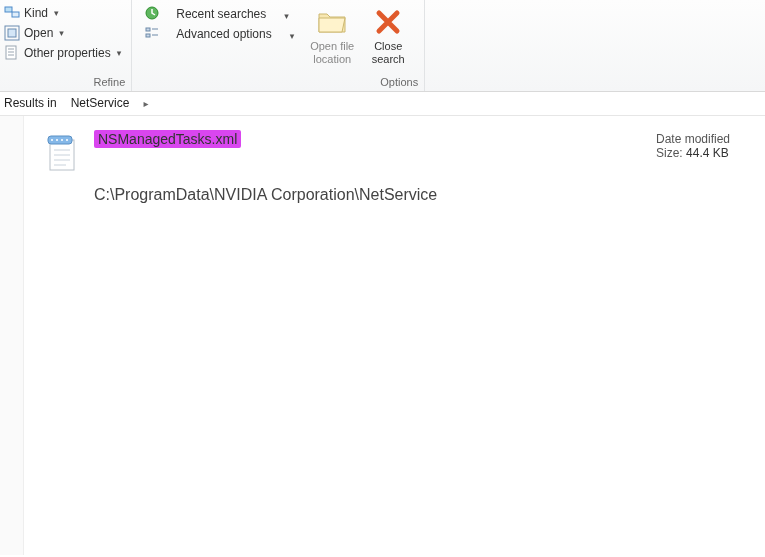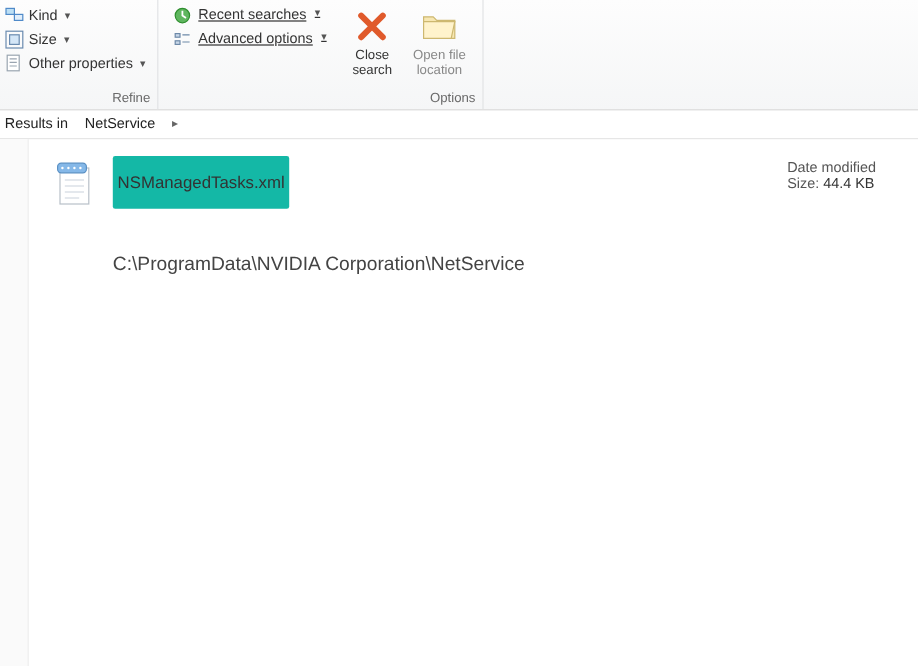--- a/index.html
+++ b/index.html
@@ -52,21 +52,21 @@
   .refine-list { display:flex; flex-direction:column; gap:2px; padding-top:2px;text-align:center; }
   .refine-item {
     display:flex; align-items:center; gap:4px;
     padding:1px 4px; cursor:default;
   }
   .refine-item .mini-icon { display:inline-flex; width:16px; height:16px; align-items:center; justify-content:center; }
   .refine-item .drop { font-size:9px; color:#555; margin-left:2px; }
 
   
   .options-list { display:flex; flex-direction:column; gap:2px; padding:2px 6px 0 2px; }
-  .opt-item { display:flex; align-items:flex-start; gap:5px; padding:1px 4px; cursor:default;text-decoration:underline; }
+  .opt-item { display:flex; align-items:flex-end; gap:16px; padding:1px 4px; cursor:default; }
   .opt-item .mini-icon { display:inline-flex; width:16px; height:16px; align-items:center; justify-content:center; }
   .opt-item .drop { font-size:9px; color:#555; margin-left:2px; }
 
   
   .big-buttons { display:flex; gap:4px; padding:2px 4px 0 2px; }
   .big-btn {
     display:flex; flex-direction:column; align-items:center;
     width:52px; padding:2px 2px 0 2px; cursor:default; color:#888; text-align:center;
     font-size:11px; line-height:13px;
   }
@@ -98,22 +98,22 @@
   .result-row {
     display:flex; align-items:flex-start; gap:14px;
   }
   .file-icon {
     width:36px; height:40px;
     display:flex; align-items:center; justify-content:center;
     margin-top:4px;
   }
   .file-main { flex:1; }
   .filename {
-    background:#14b8a6;
-    padding:14px 4px;
+    background:#d946ef;
+    padding:1px 4px;
     font-size:14px;
     display:inline-block;
     border-radius:2px;
   }
   .filepath {
     margin-top:38px;
     font-size:16px; color:#444;
   }
   .meta {
     text-align:left;
@@ -144,21 +144,21 @@
           <span>Kind</span>
           <span class="drop">▾</span>
         </div>
         <div class="refine-item">
           <span class="mini-icon">
             <svg width="16" height="16" viewBox="0 0 16 16">
                 <rect x="1" y="1" width="14" height="14" fill="none" stroke="#6a8bb0"></rect>
                 <rect x="4" y="4" width="8" height="8" fill="#d4e6f7" stroke="#6a8bb0"></rect>
               </svg>
           </span>
-          <span>Size</span>
+          <span>Open</span>
           <span class="drop">▾</span>
         </div>
         <div class="refine-item">
           <span class="mini-icon">
             <svg width="16" height="16" viewBox="0 0 16 16">
                 <rect x="2" y="1" width="10" height="13" fill="#fff" stroke="#9aa5b1"></rect>
                 <line x1="4" y1="4" x2="10" y2="4" stroke="#9aa5b1"></line>
                 <line x1="4" y1="7" x2="10" y2="7" stroke="#9aa5b1"></line>
                 <line x1="4" y1="10" x2="10" y2="10" stroke="#9aa5b1"></line>
               </svg>
@@ -192,38 +192,38 @@
                 <line x1="8" y1="4" x2="14" y2="4" stroke="#6d89a8"></line>
                 <line x1="8" y1="10" x2="14" y2="10" stroke="#6d89a8"></line>
               </svg>
           </span>
           <span>Advanced options</span>
           <span class="drop">▾</span>
         </div>
       </div>
 
       <div class="big-buttons">
-        <div class="big-btn enabled">
-          <span class="big-icon">
-            <svg width="26" height="26" viewBox="0 0 26 26">
-                <path d="M4 4 L22 22 M22 4 L4 22" stroke="#e05a2b" stroke-width="5" stroke-linecap="round"></path>
-              </svg>
-          </span>
-          <span>Close</span>
-          <span>search</span>
-        </div>
         <div class="big-btn">
           <span class="big-icon">
             <svg width="32" height="32" viewBox="0 0 32 32">
                 <path d="M3 8h8l3 3h15v15H3z" fill="#f7e7b2" stroke="#cdb870"></path>
                 <path d="M3 12h26l-3 14H3z" fill="#fff3cc" stroke="#cdb870"></path>
               </svg>
           </span>
           <span>Open file</span>
           <span>location</span>
+        </div>
+        <div class="big-btn enabled">
+          <span class="big-icon">
+            <svg width="26" height="26" viewBox="0 0 26 26">
+                <path d="M4 4 L22 22 M22 4 L4 22" stroke="#e05a2b" stroke-width="5" stroke-linecap="round"></path>
+              </svg>
+          </span>
+          <span>Close</span>
+          <span>search</span>
         </div>
       </div>
     </div>
     <div class="group-label">Options</div>
   </div>
 
 </div>
 
 <div class="results-bar">
   <span>Results in</span>

